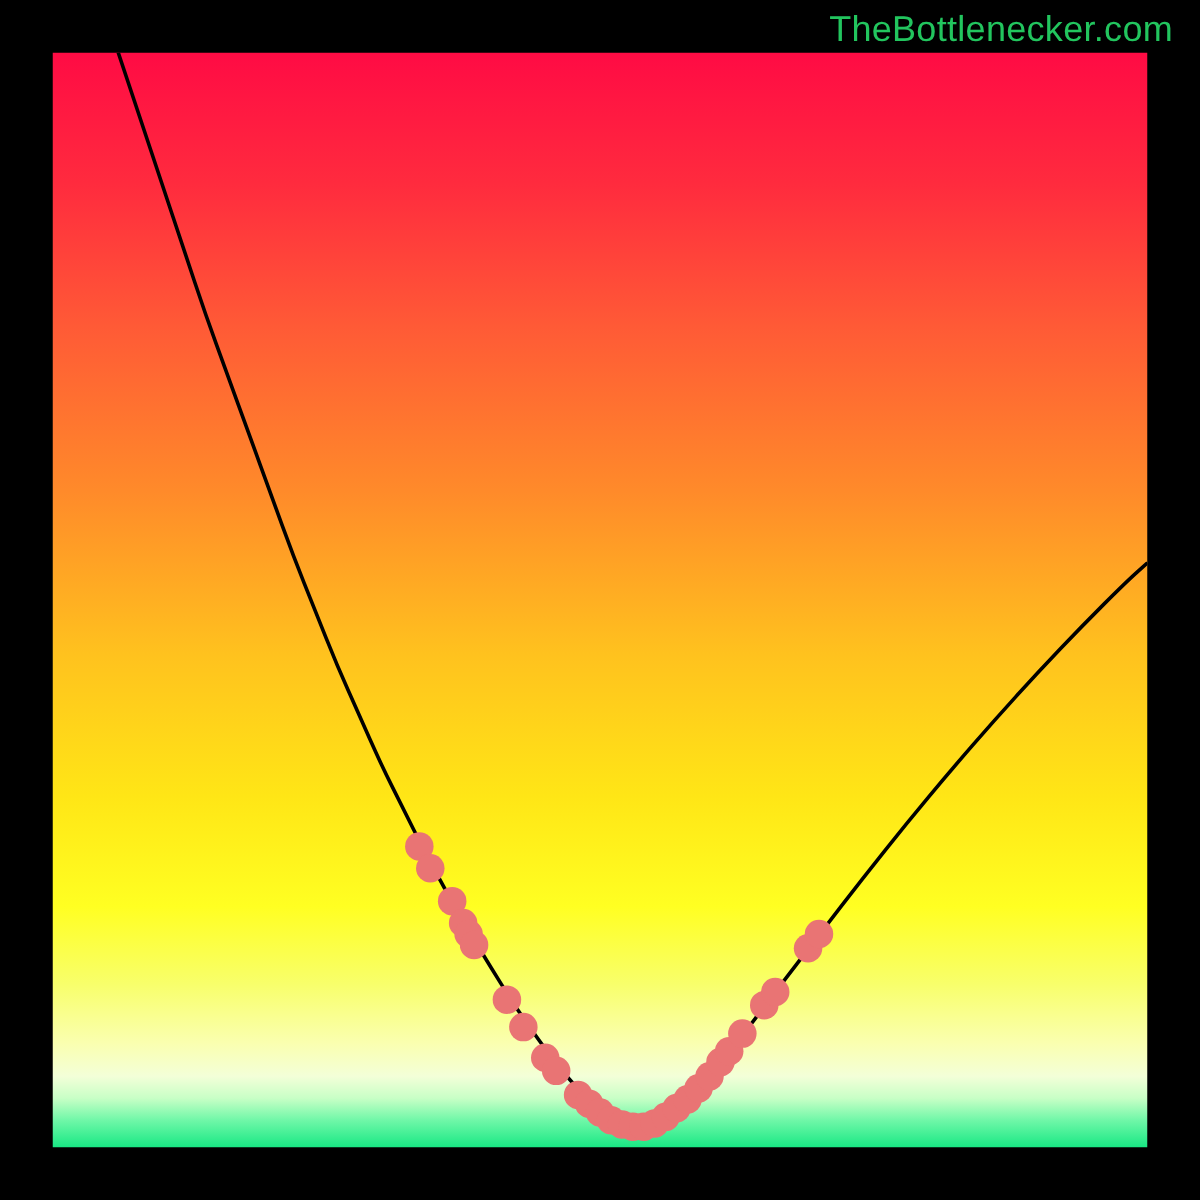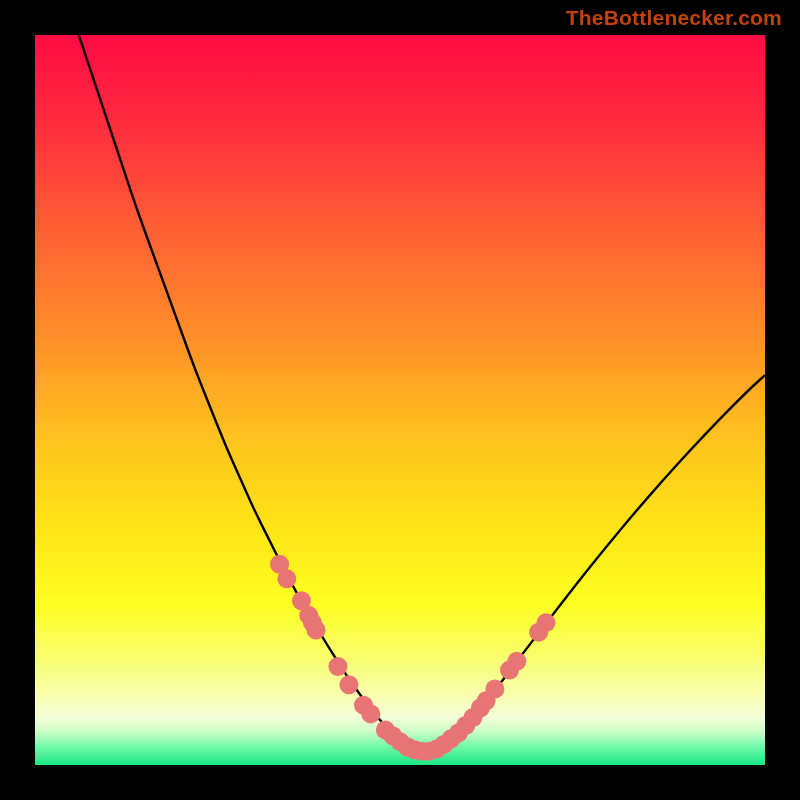--- a/index.html
+++ b/index.html
@@ -23,23 +23,23 @@
     position: absolute;
     top: 35px;
     left: 35px;
     width: 730px;
     height: 730px;
   }
   .watermark {
     position: absolute;
     top: 6px;
     right: 18px;
-    color: #c2410c;
-    font-size: 21px;
-    font-weight: 700;
+    color: #22c55e;
+    font-size: 24px;
+    font-weight: 400;
     letter-spacing: 0.2px;
     font-family: Arial, Helvetica, sans-serif;
   }
   svg { display: block; }
 </style>
 </head>
 <body>
 
 <div class="frame">
   <div class="watermark">TheBottlenecker.com</div>

